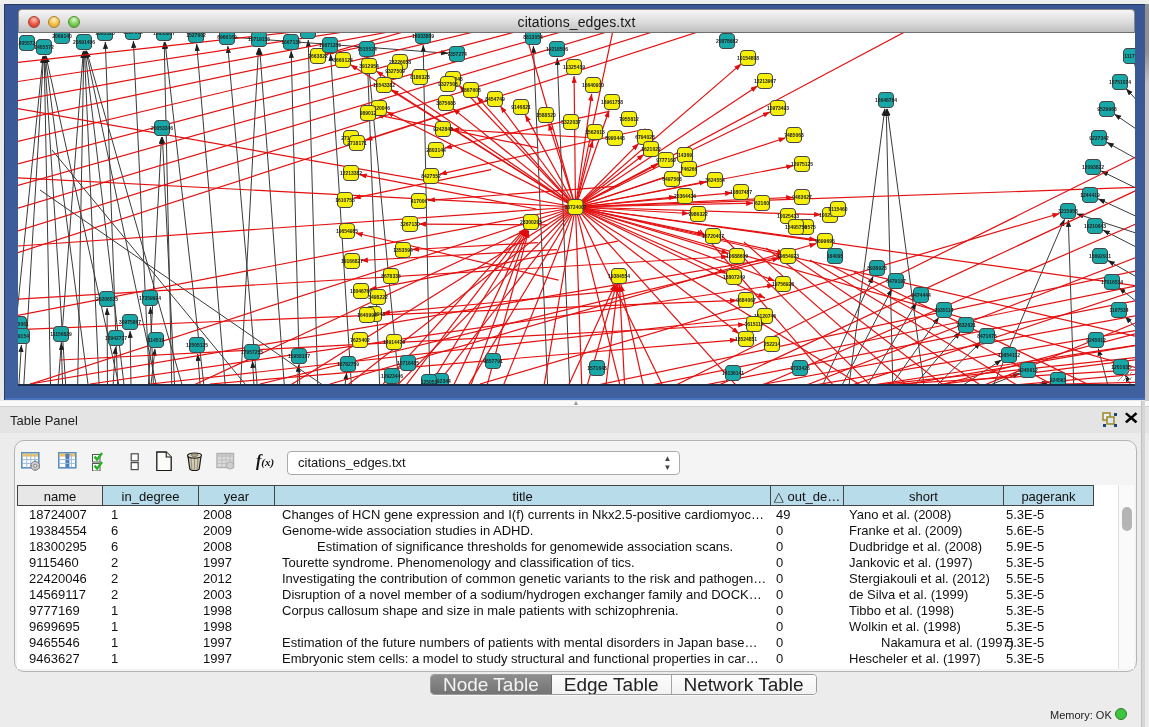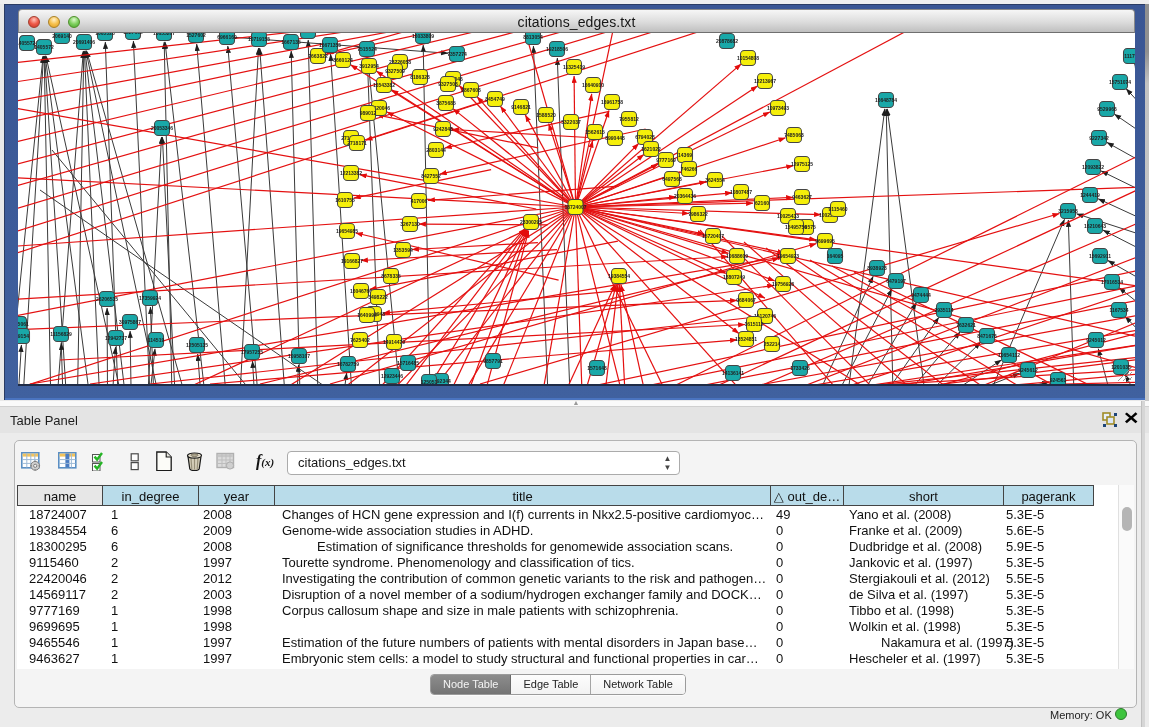--- a/index.html
+++ b/index.html
@@ -36,22 +36,22 @@
     color:#9a9a9a; font-size:7px; line-height:6px; text-align:center; }
   .tphead { position:absolute; left:0; top:406px; width:1149px; height:27px;
     background:#e4e4e4; border-top:1px solid #d0d0d0; }
   .tphead .t { position:absolute; left:10px; top:6px; font-size:13px; color:#1e1e1e; }
   .tpbody { position:absolute; left:0; top:433px; width:1149px; height:294px; background:#ececec; }
 
   .floaticon { position:absolute; left:1102px; top:412px; width:16px; height:16px; }
   .closex { position:absolute; left:1124px; top:408px; font-size:17px; font-weight:bold; color:#000;
     transform:scaleX(1.15); }
 
-  .container { position:absolute; left:14px; top:440px; width:1123px; height:268px;
-    background:#f4f4f4; border:1px solid #b4b4b4; border-radius:5px; }
+  .container { position:absolute; left:14px; top:440px; width:1123px; height:232px;
+    background:#f4f4f4; border:1px solid #b4b4b4; border-radius:10px; }
 
   .toolbar { position:absolute; left:6px; top:8px; height:28px; width:1100px; }
   .ticon { position:absolute; top:2px; }
   .combo { position:absolute; left:266px; top:2px; width:393px; height:24px;
     background:#fff; border:1px solid #ababab; border-radius:4px;
     font-size:13px; color:#161616; line-height:22px; padding-left:10px; }
   .combo .arr { position:absolute; right:6px; top:2px; width:11px; height:18px;
     font-size:8px; color:#444; line-height:9px; text-align:center;}
 
   .tbl { position:absolute; left:2px; top:44px; width:1117px; height:184px;
@@ -63,21 +63,21 @@
   .trow { position:absolute; width:1077px; height:16px; line-height:16px; white-space:nowrap; }
   .trow span { position:absolute; display:block; overflow:hidden; }
   .vscroll { position:absolute; right:0; top:0; width:16px; height:184px;
     background:#fafafa; border-left:1px solid #e0e0e0; }
   .vthumb { position:absolute; left:2.5px; top:22px; width:10px; height:24px;
     background:#b5b5b5; border-radius:5px; }
 
   .tabs { position:absolute; left:430px; top:674px; height:21px; display:flex;
     border:1px solid #9b9b9b; border-radius:4px; overflow:hidden; background:#fff;
     box-shadow:0 1px 0 rgba(255,255,255,0.7); }
-  .tab { font-size:11px; color:#222; line-height:19px; padding:0 12px; text-align:center;
+  .tab { font-size:19px; color:#222; line-height:19px; padding:0 12px; text-align:center;
     border-right:1px solid #a5a5a5; background:linear-gradient(#fdfdfd,#f2f2f2); }
   .tab.sel { background:linear-gradient(#8d8d8d,#747474); color:#f4f4f4;
     border-right:1px solid #6a6a6a; }
   .tab:last-child { border-right:none; }
 
   .mem { position:absolute; left:1050px; top:709px; font-size:11px; color:#222; }
   .memdot { position:absolute; left:1115px; top:708px; width:12px; height:12px;
     border-radius:50%; background:#3ec43e; border:1.5px solid #2d7b2d; }
   .rightstrip { position:absolute; left:1141px; top:401px; width:4px; height:326px;
     background:#d6d6d6; border-left:1px solid #c0c0c0; }
@@ -747,21 +747,21 @@
         <span style="left:759px;width:66px;">0</span>
         <span style="left:832px;width:153px;">Stergiakouli et al. (2012)</span>
         <span style="left:989px;width:86px;">5.5E-5</span>
       </div>
       <div class="trow" style="top:102px;">
         <span style="left:12px;width:72px;">14569117</span>
         <span style="left:94px;width:86px;">2</span>
         <span style="left:186px;width:70px;">2003</span>
         <span style="left:265px;width:487px;">Disruption of a novel member of a sodium/hydrogen exchanger family and DOCK…</span>
         <span style="left:759px;width:66px;">0</span>
-        <span style="left:832px;width:153px;">de Silva et al. (1997)</span>
+        <span style="left:832px;width:153px;">de Silva et al. (1999)</span>
         <span style="left:989px;width:86px;">5.3E-5</span>
       </div>
       <div class="trow" style="top:118px;">
         <span style="left:12px;width:72px;">9777169</span>
         <span style="left:94px;width:86px;">1</span>
         <span style="left:186px;width:70px;">1998</span>
         <span style="left:265px;width:487px;">Corpus callosum shape and size in male patients with schizophrenia.</span>
         <span style="left:759px;width:66px;">0</span>
         <span style="left:832px;width:153px;">Tibbo et al. (1998)</span>
         <span style="left:989px;width:86px;">5.3E-5</span>

